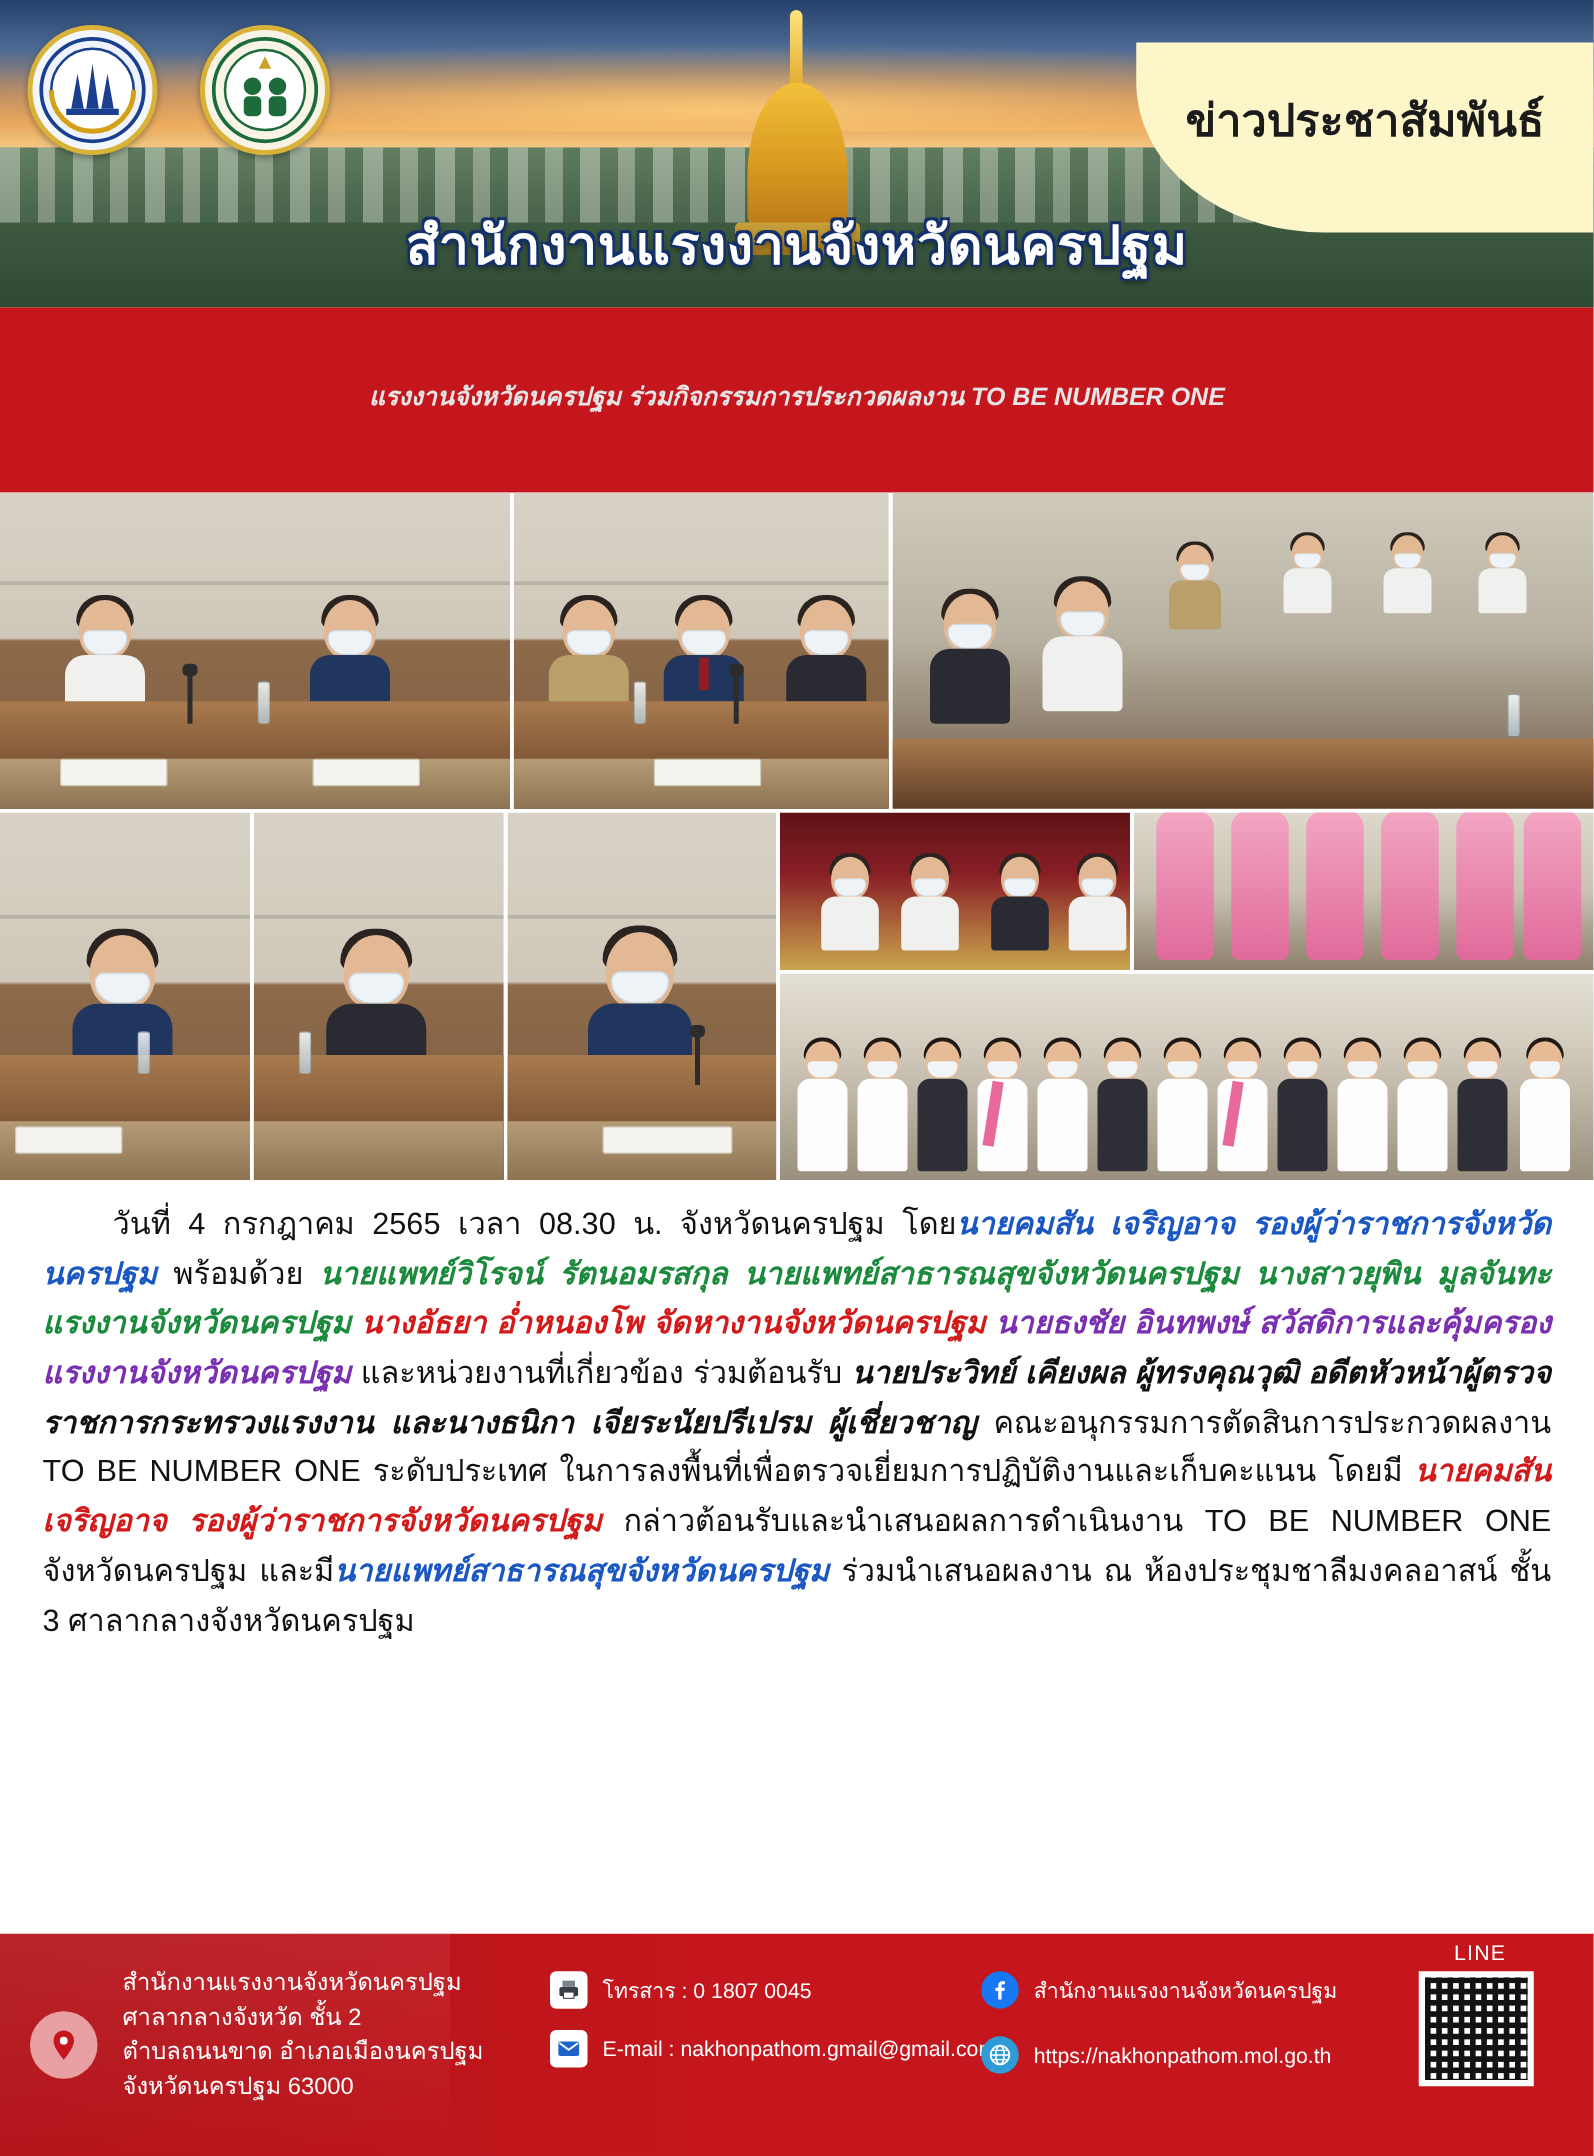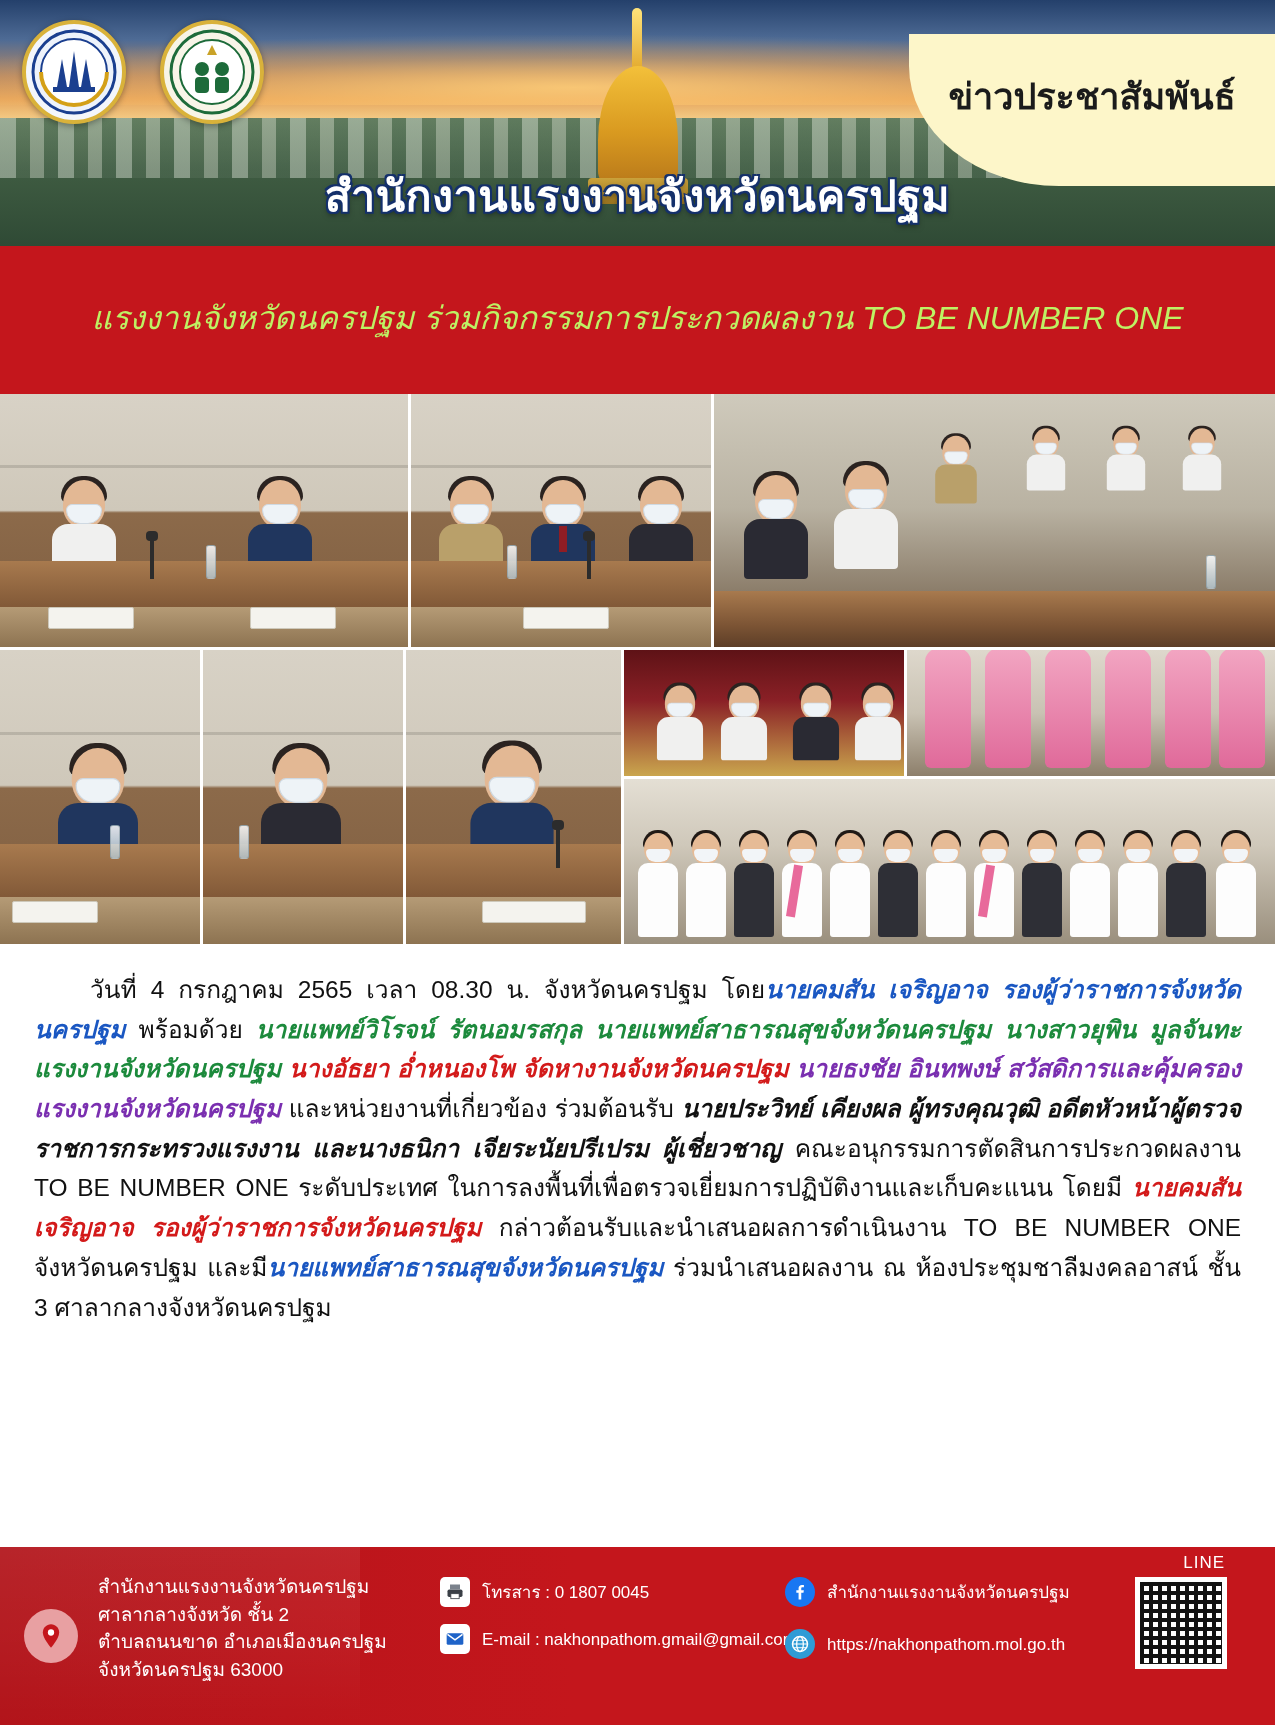--- a/index.html
+++ b/index.html
@@ -87,22 +87,22 @@
     font-size:36px; font-weight:bold; color:#1b1b1b;
   }
 
   
   .title-bar{
     position:relative; width:100%; min-height:148px; background:#c4161c;
     display:flex; align-items:center; justify-content:center;
     padding:16px 44px 20px;
   }
   .title-bar .t{
-    text-align:center; color:#bef264; font-style:italic; font-weight:normal;
-    font-size:32px; line-height:1.45;
+    text-align:center; color:#e5e5e5; font-style:italic; font-weight:bold;
+    font-size:20px; line-height:1.45;
   }
 
   
   .collage{ width:100%; height:550px; background:#fff; padding:0; }
   .row{ display:flex; width:100%; gap:3px; }
   .row1{ height:253px; margin-bottom:3px; }
   .row2{ height:294px; }
   .ph{ position:relative; overflow:hidden; }
   .ph .room{
     position:absolute; inset:0;
@@ -181,21 +181,21 @@
   }
   .student .hd{ position:absolute; left:50%; transform:translateX(-50%); top:0; width:28px; height:32px; border-radius:50%; background:#e6bb96; }
   .student .hr{ position:absolute; left:50%; transform:translateX(-50%); top:-3px; width:30px; height:18px; border-radius:16px 16px 4px 4px; background:#201915; }
   .student .msk{ position:absolute; left:50%; transform:translateX(-50%); top:16px; width:24px; height:13px; border-radius:4px 4px 10px 10px; background:#f2f5f8; }
   .student .bd{ position:absolute; left:50%; transform:translateX(-50%); top:30px; width:40px; height:74px; border-radius:10px 10px 3px 3px; background:#fdfdfd; }
   .student.dk .bd{ background:#2e2f36; }
   .student .sash{ position:absolute; left:8px; top:32px; width:9px; height:52px; background:#e86a9b; transform:rotate(9deg); }
 
   
   .article{
-    padding:26px 34px 10px 34px;
+    padding:16px 34px 10px 34px;
     font-size:24.5px; line-height:1.62; color:#111; text-align:justify;
   }
   .article p{ margin:0; text-indent:56px; }
   .b{ font-weight:bold; }
   .i{ font-style:italic; }
   .c-blue{ color:#1a57c2; }
   .c-green{ color:#1c8a3c; }
   .c-red{ color:#d31a1a; }
   .c-purple{ color:#7a2fb0; }
   .c-dark{ color:#111; }
@@ -234,21 +234,21 @@
   .f-qr .m{
     width:100%; height:100%;
     background-image:
       linear-gradient(90deg,#000 50%,transparent 50%),
       linear-gradient(#000 50%,transparent 50%);
     background-size:9px 9px, 9px 9px;
     background-color:#fff;
     opacity:.92;
   }
   .f-line-label{
-    position:absolute; right:50px; top:6px; font-size:17px; letter-spacing:1px;
+    position:absolute; right:70px; top:6px; font-size:17px; letter-spacing:1px;
   }
 </style>
 </head>
 <body>
 
 <div class="page">
 
   <div class="header">
     <div class="sky"></div>
     <div class="cityband"></div>

